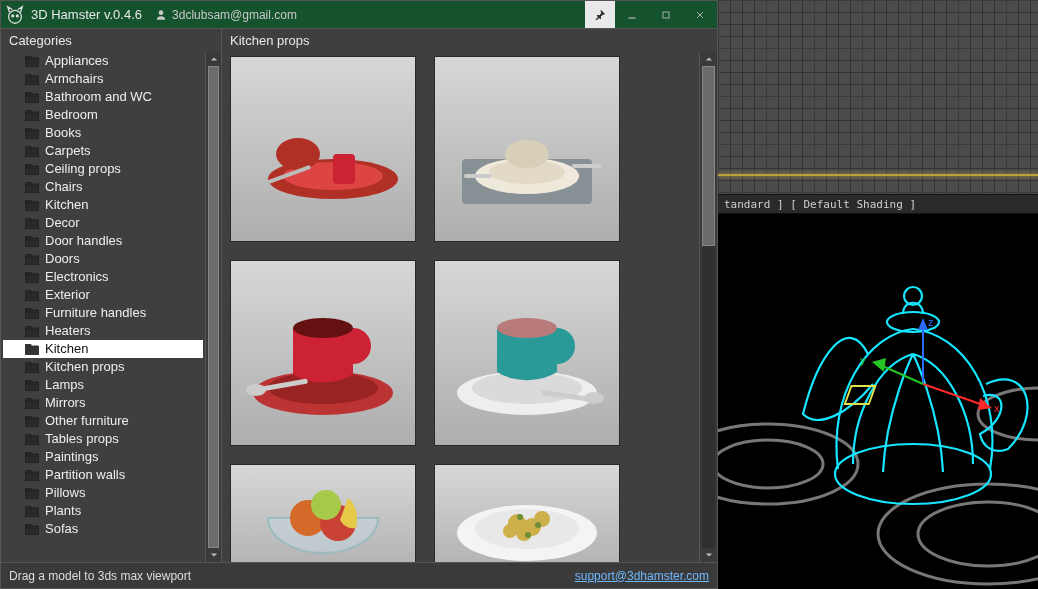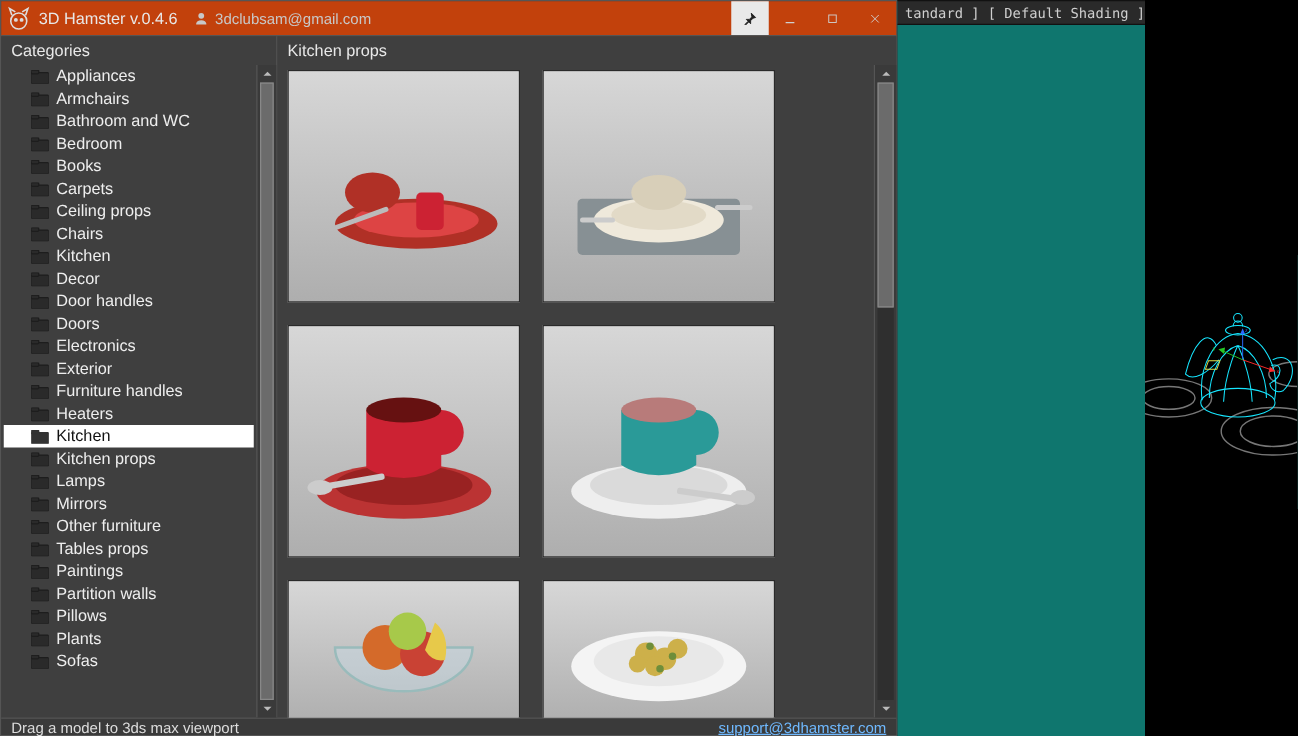--- a/index.html
+++ b/index.html
@@ -1,20 +1,20 @@
 <!DOCTYPE html>
 <html><head>
 <meta charset="utf-8">
 <style>
   * { box-sizing: border-box; margin: 0; padding: 0; }
   html, body { width: 1038px; height: 589px; overflow: hidden; font-family: "Segoe UI", Arial, sans-serif; background:#000; }
   .root { display:flex; width:1038px; height:589px; }
   
   .app { width:718px; height:589px; display:flex; flex-direction:column; background:#3f3f3f; color:#e8e8e8; border:1px solid #555; }
-  .titlebar { height:28px; display:flex; align-items:center; background:#c2410c; border-bottom:1px solid #555; font-size:13px; }
+  .titlebar { height:28px; display:flex; align-items:center; background:#14532d; border-bottom:1px solid #555; font-size:13px; }
   .logo { width:28px; height:28px; display:flex; align-items:center; justify-content:center; }
   .logo svg { width:22px; height:22px; }
   .title-text { padding:0 6px 0 2px; white-space:nowrap; }
   .user-block { display:flex; align-items:center; color:#c8c8c8; font-size:12px; margin-left:6px; }
   .user-block svg { width:14px; height:14px; margin-right:4px; fill:#c8c8c8; }
   .titlebar-spacer { flex:1; }
   .win-btns { display:flex; height:100%; }
   .win-btn { width:34px; height:100%; display:flex; align-items:center; justify-content:center; color:#cfcfcf; font-size:12px; }
   .win-btn.pin { background:#e9e9e9; color:#222; width:30px; }
   .win-btn svg { width:12px; height:12px; stroke:#cfcfcf; fill:none; stroke-width:1.5; }
@@ -45,25 +45,25 @@
   .vscroll .arrow.up { top:0; } .vscroll .arrow.down { bottom:0; }
   .vscroll .arrow svg { width:8px; height:8px; fill:#bbb; }
   
   .side-scroll { width:16px; background:#3a3a3a; border-left:1px solid #555; position:relative; }
   .side-scroll .handle { position:absolute; left:2px; right:2px; top:14px; bottom:14px; background:#6b6b6b; border:1px solid #888; }
   .side-scroll .arrow { position:absolute; left:0; right:0; height:14px; display:flex; align-items:center; justify-content:center; }
   .side-scroll .arrow.up { top:0;} .side-scroll .arrow.down{bottom:0;}
   .side-scroll .arrow svg{width:8px;height:8px;fill:#bbb;}
   .sidebar-row { display:flex; flex:1; min-height:0; }
   
-  .status { height:14px; background:#3a3a3a; border-top:1px solid #555; display:flex; align-items:center; font-size:12px; padding:0 8px; color:#ddd; }
+  .status { height:26px; background:#3a3a3a; border-top:1px solid #555; display:flex; align-items:center; font-size:12px; padding:0 8px; color:#ddd; }
   .status .spacer { flex:1; }
   .status a { color:#6fb9ff; text-decoration:underline; }
   
-  .viewport { flex:1; height:589px; background:#0f766e; display:flex; flex-direction:row; position:relative; }
+  .viewport { flex:1; height:589px; background:#f0abfc; display:flex; flex-direction:column; position:relative; }
   .vp-grid { height:194px; position:relative; overflow:hidden; background:#4b4b4b; }
   .vp-grid::before { content:""; position:absolute; inset:0;
     background-image:
       linear-gradient(#3a3a3a 1px, transparent 1px),
       linear-gradient(90deg,#3a3a3a 1px, transparent 1px),
       linear-gradient(#333 1px, transparent 1px),
       linear-gradient(90deg,#333 1px, transparent 1px);
     background-size: 48px 48px, 48px 48px, 12px 12px, 12px 12px;
   }
   .vp-grid::after { content:""; position:absolute; left:0; right:0; bottom:18px; height:2px; background:#b9a23a; box-shadow:0 0 4px #b9a23a; }

